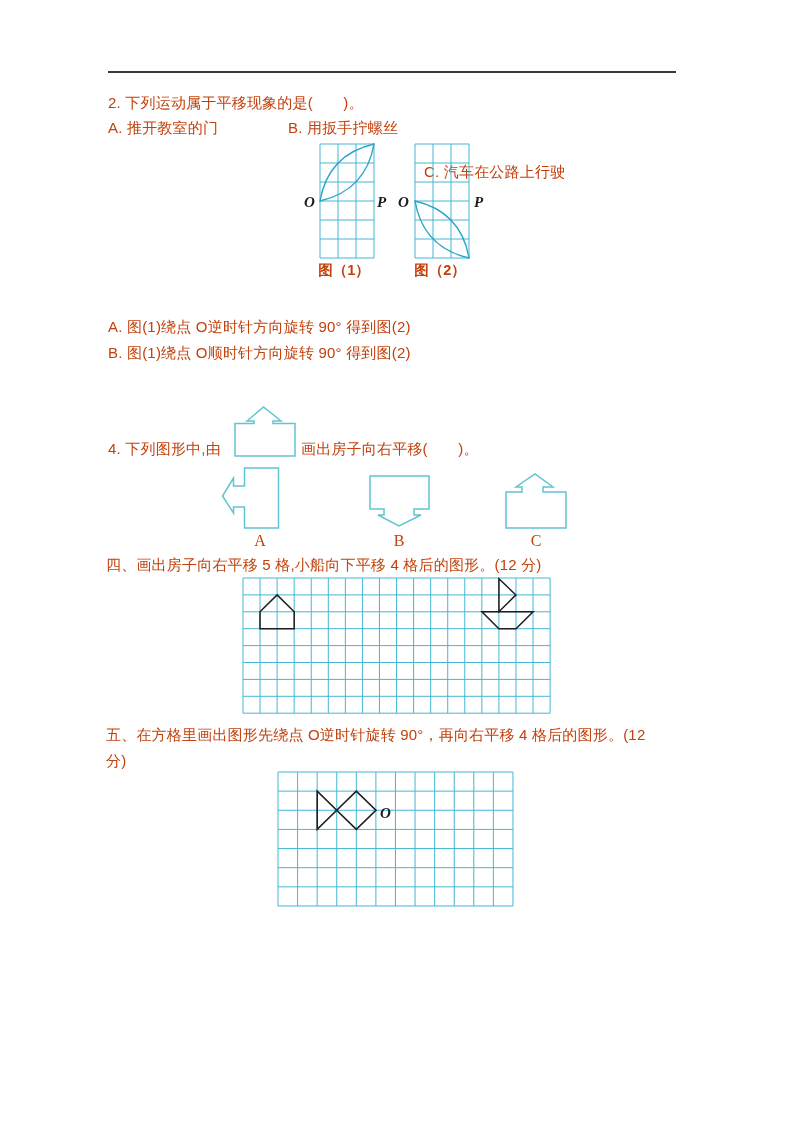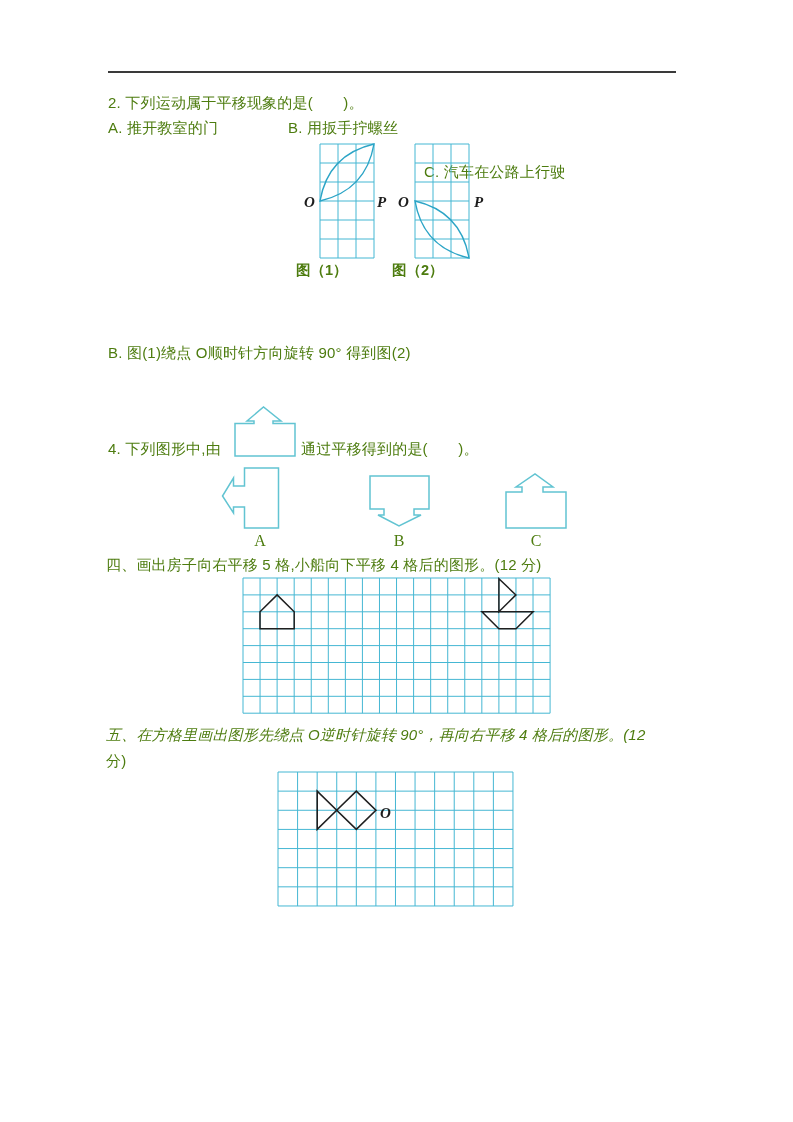--- a/index.html
+++ b/index.html
@@ -1,25 +1,25 @@
 <!DOCTYPE html>
 <html><head>
 <meta charset="utf-8">
 <style>
   html,body { margin:0; padding:0; background:#e8e8e8; }
   #page {
     position:relative; width:793px; height:1122px; margin:0 auto;
     background:#ffffff; overflow:hidden;
     font-family:"Liberation Sans","DejaVu Sans",sans-serif;
-    color:#4d7c0f;
+    color:#c2410c;
   }
   .abs { position:absolute; }
   .line { position:absolute; white-space:nowrap; font-size:15px; letter-spacing:0.2px; }
   .divider { position:absolute; background:#3a3a3a; height:2px; }
-  .caption { position:absolute; font-size:14.5px; text-align:left; font-weight:600; }
+  .caption { position:absolute; font-size:14.5px; text-align:center; font-weight:600; }
   .shape-label { position:absolute; font-family:"Liberation Serif","DejaVu Serif",serif; font-size:16px; text-align:center; }
   svg { display:block; }
   .ptlabel { font-family:"Liberation Serif","DejaVu Serif",serif; font-style:italic; font-weight:bold; font-size:15px; fill:#1c1c1c; }
 </style>
 </head>
 <body>
 
 <div id="page">
 
   <div class="divider" style="left:108px; top:71px; width:568px;"></div>
@@ -61,29 +61,30 @@
         <line x1="23" y1="97" x2="77" y2="97" stroke="#45b7d3" stroke-width="1"></line>
         <line x1="23" y1="116" x2="77" y2="116" stroke="#45b7d3" stroke-width="1"></line>
         <path d="M 23 59 Q 68.9 69.6 77 116 Q 31.1 105.4 23 59 Z" fill="none" stroke="#2ba4c6" stroke-width="1.4" stroke-linejoin="miter"></path>
         <text x="6" y="65" class="ptlabel">O</text>
         <text x="82" y="65" class="ptlabel">P</text>
       </svg>
     </div>
   <div class="caption" style="left:296px; top:261px; width:96px;">图（1）</div>
   <div class="caption" style="left:392px; top:261px; width:96px;">图（2）</div>
 
+  <div class="line" style="left:108px; top:318px;">A. 图(1)绕点 O逆时针方向旋转 90° 得到图(2)</div>
   <div class="line" style="left:108px; top:344px;">B. 图(1)绕点 O顺时针方向旋转 90° 得到图(2)</div>
 
   <div class="line" style="left:108px; top:440px;">4. 下列图形中,由</div>
   <div class="abs" style="left:234px; top:406px;">
       <svg width="63" height="52" viewBox="0 0 63 52">
         <polygon points="1,17.5 20,17.5 20,15 13,15 29.5,1 47,15 39,15 39,17.5 61,17.5 61,50 1,50" fill="#ffffff" stroke="#62c4d2" stroke-width="1.5" stroke-linejoin="miter"></polygon>
       </svg>
     </div>
-  <div class="line" style="left:301px; top:440px;">通过平移得到的是(　　)。</div>
+  <div class="line" style="left:301px; top:440px;">画出房子向右平移(　　)。</div>
 
   <div class="abs" style="left:221px; top:467px;">
       <svg width="60" height="63" viewBox="0 0 60 63">
         <polygon points="23.5,1 57.5,1 57.5,61 23.5,61 23.5,40 12.5,40 12.5,46 1.5,29 12.5,11 12.5,19 23.5,19" fill="#ffffff" stroke="#62c4d2" stroke-width="1.5" stroke-linejoin="miter"></polygon>
       </svg>
     </div>
   <div class="abs" style="left:369px; top:475px;">
       <svg width="62" height="53" viewBox="0 0 62 53">
         <polygon points="1,1 60,1 60,34 45,34 45,40 52,40 30,51 9,40 15,40 15,34 1,34" fill="#ffffff" stroke="#62c4d2" stroke-width="1.5" stroke-linejoin="miter"></polygon>
       </svg>
@@ -127,21 +128,21 @@
         <line x1="1" y1="85.5" x2="308.08" y2="85.5" stroke="#45b7d3" stroke-width="1"></line>
         <line x1="1" y1="102.39999999999999" x2="308.08" y2="102.39999999999999" stroke="#45b7d3" stroke-width="1"></line>
         <line x1="1" y1="119.29999999999998" x2="308.08" y2="119.29999999999998" stroke="#45b7d3" stroke-width="1"></line>
         <line x1="1" y1="136.2" x2="308.08" y2="136.2" stroke="#45b7d3" stroke-width="1"></line>
         <polygon points="18,51.7 18,34.8 35.1,17.9 52.2,34.8 52.2,51.7" fill="none" stroke="#1f1f1f" stroke-width="1.5" stroke-linejoin="miter"></polygon>
         <polygon points="256.9,1.8 256.9,34.8 273.9,17.9" fill="none" stroke="#1f1f1f" stroke-width="1.5" stroke-linejoin="miter"></polygon>
         <polygon points="239.9,34.8 291.1,34.8 274,51.7 256.9,51.7" fill="none" stroke="#1f1f1f" stroke-width="1.5" stroke-linejoin="miter"></polygon>
       </svg>
     </div>
 
-  <div class="line" style="left:106px; top:726px;font-style:italic;">五、在方格里画出图形先绕点 O逆时针旋转 90°，再向右平移 4 格后的图形。(12</div>
+  <div class="line" style="left:106px; top:726px;">五、在方格里画出图形先绕点 O逆时针旋转 90°，再向右平移 4 格后的图形。(12</div>
   <div class="line" style="left:106px; top:752px;">分)</div>
   <div class="abs" style="left:277px; top:771px;">
       <svg width="240" height="137" viewBox="0 0 240 137">
         <line x1="1" y1="1" x2="1" y2="134.98000000000002" stroke="#45b7d3" stroke-width="1"></line>
         <line x1="20.58" y1="1" x2="20.58" y2="134.98000000000002" stroke="#45b7d3" stroke-width="1"></line>
         <line x1="40.16" y1="1" x2="40.16" y2="134.98000000000002" stroke="#45b7d3" stroke-width="1"></line>
         <line x1="59.739999999999995" y1="1" x2="59.739999999999995" y2="134.98000000000002" stroke="#45b7d3" stroke-width="1"></line>
         <line x1="79.32" y1="1" x2="79.32" y2="134.98000000000002" stroke="#45b7d3" stroke-width="1"></line>
         <line x1="98.89999999999999" y1="1" x2="98.89999999999999" y2="134.98000000000002" stroke="#45b7d3" stroke-width="1"></line>
         <line x1="118.47999999999999" y1="1" x2="118.47999999999999" y2="134.98000000000002" stroke="#45b7d3" stroke-width="1"></line>

